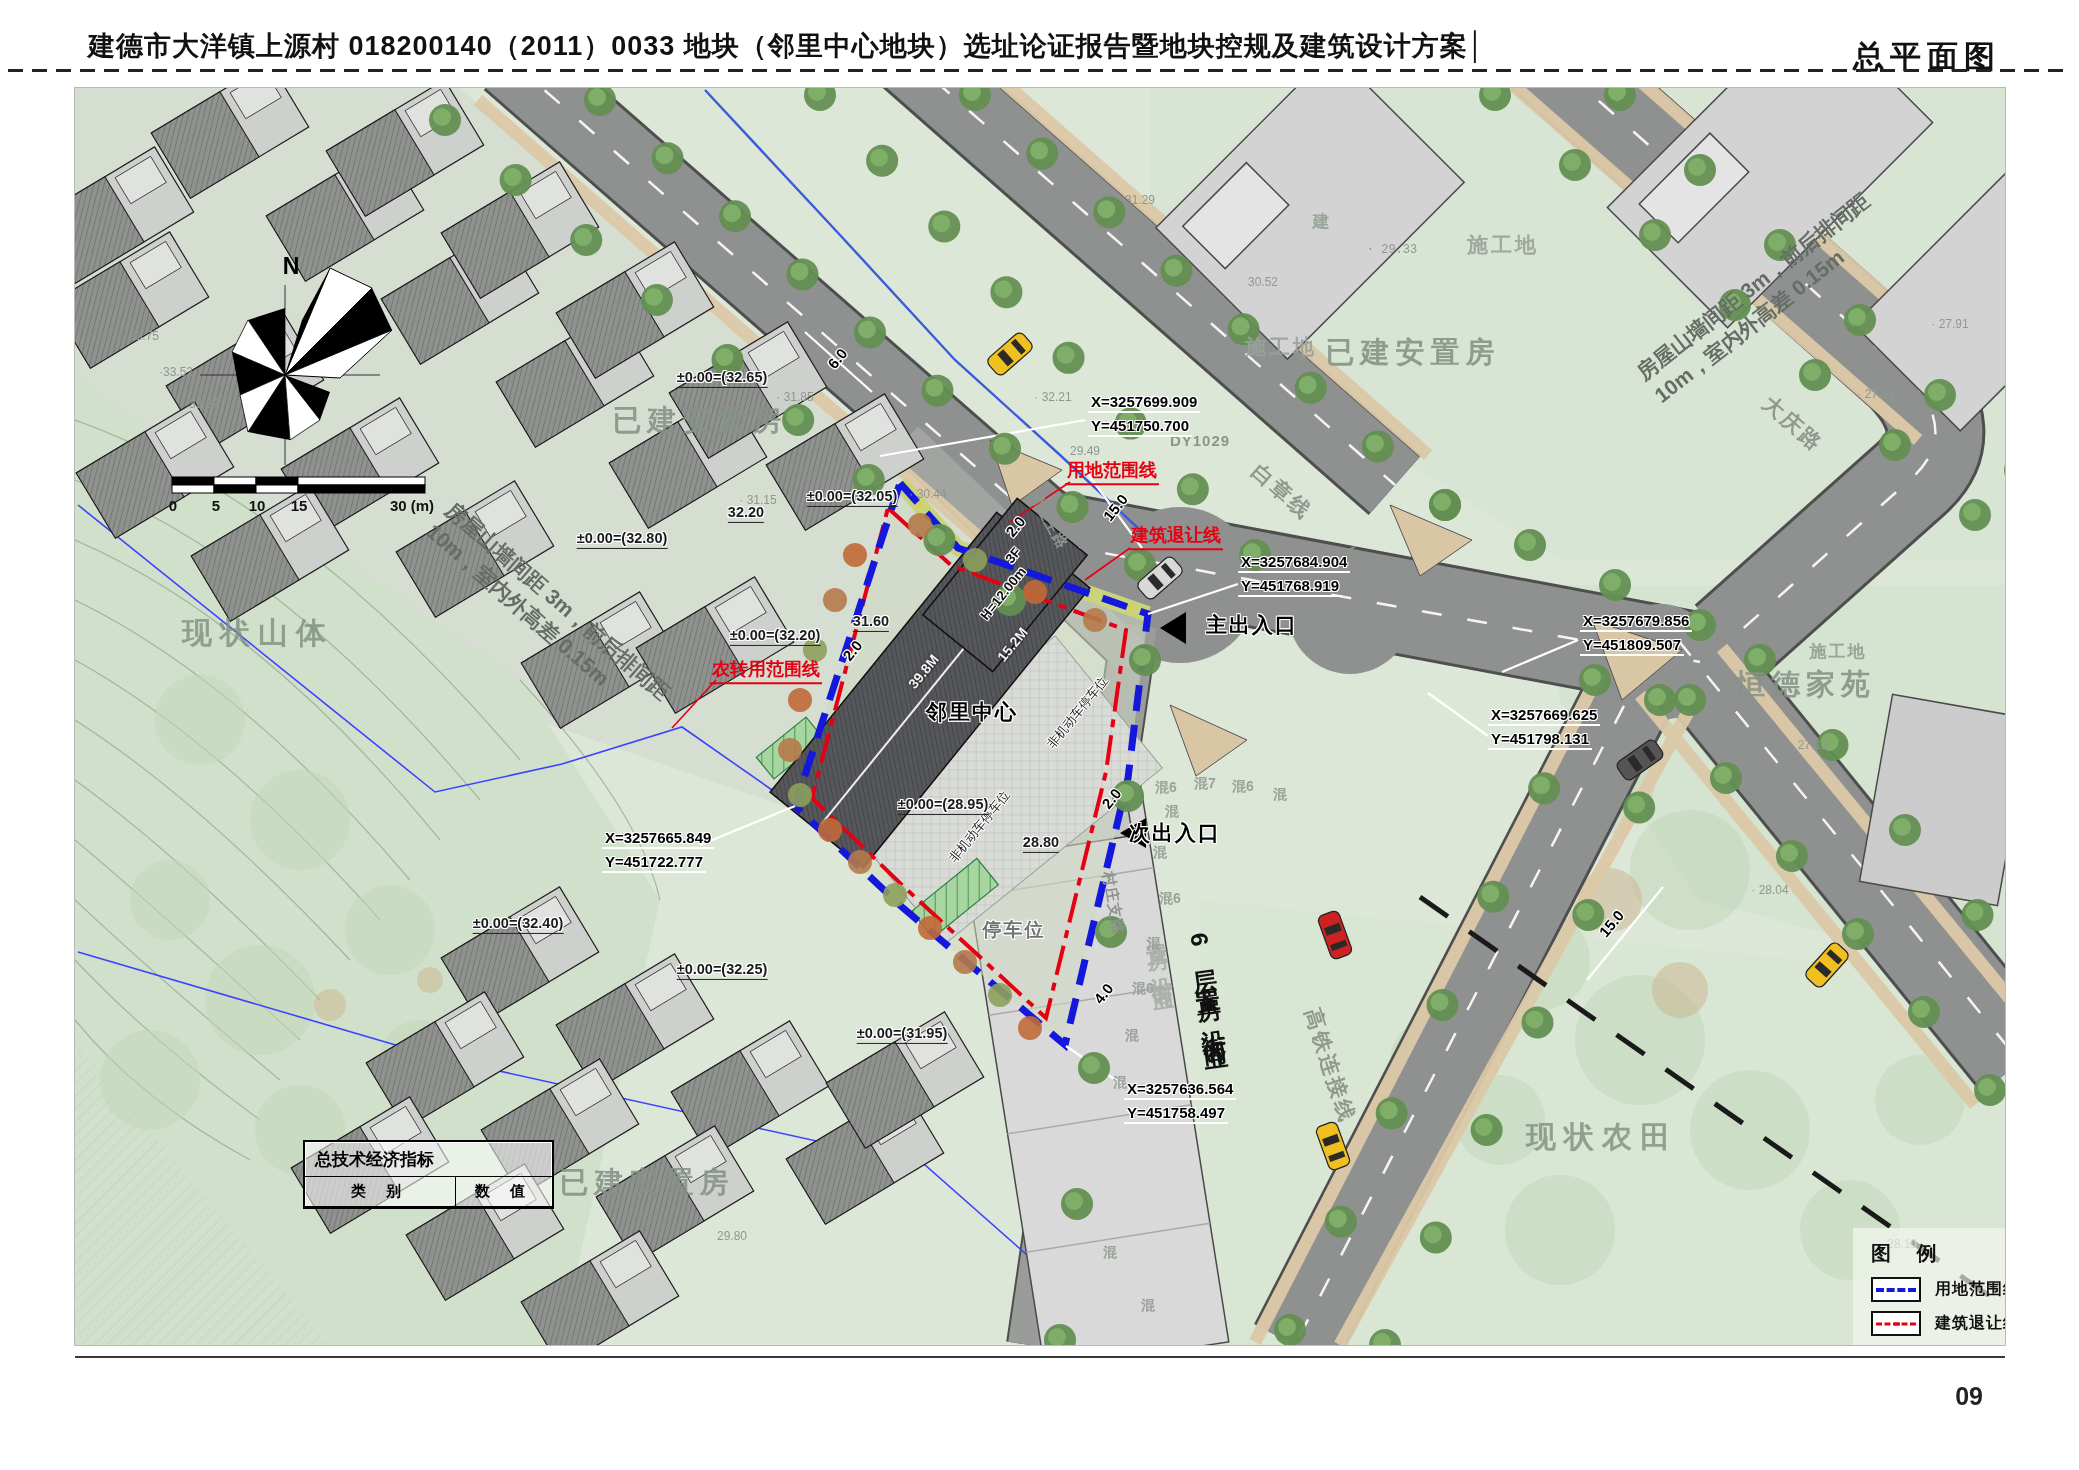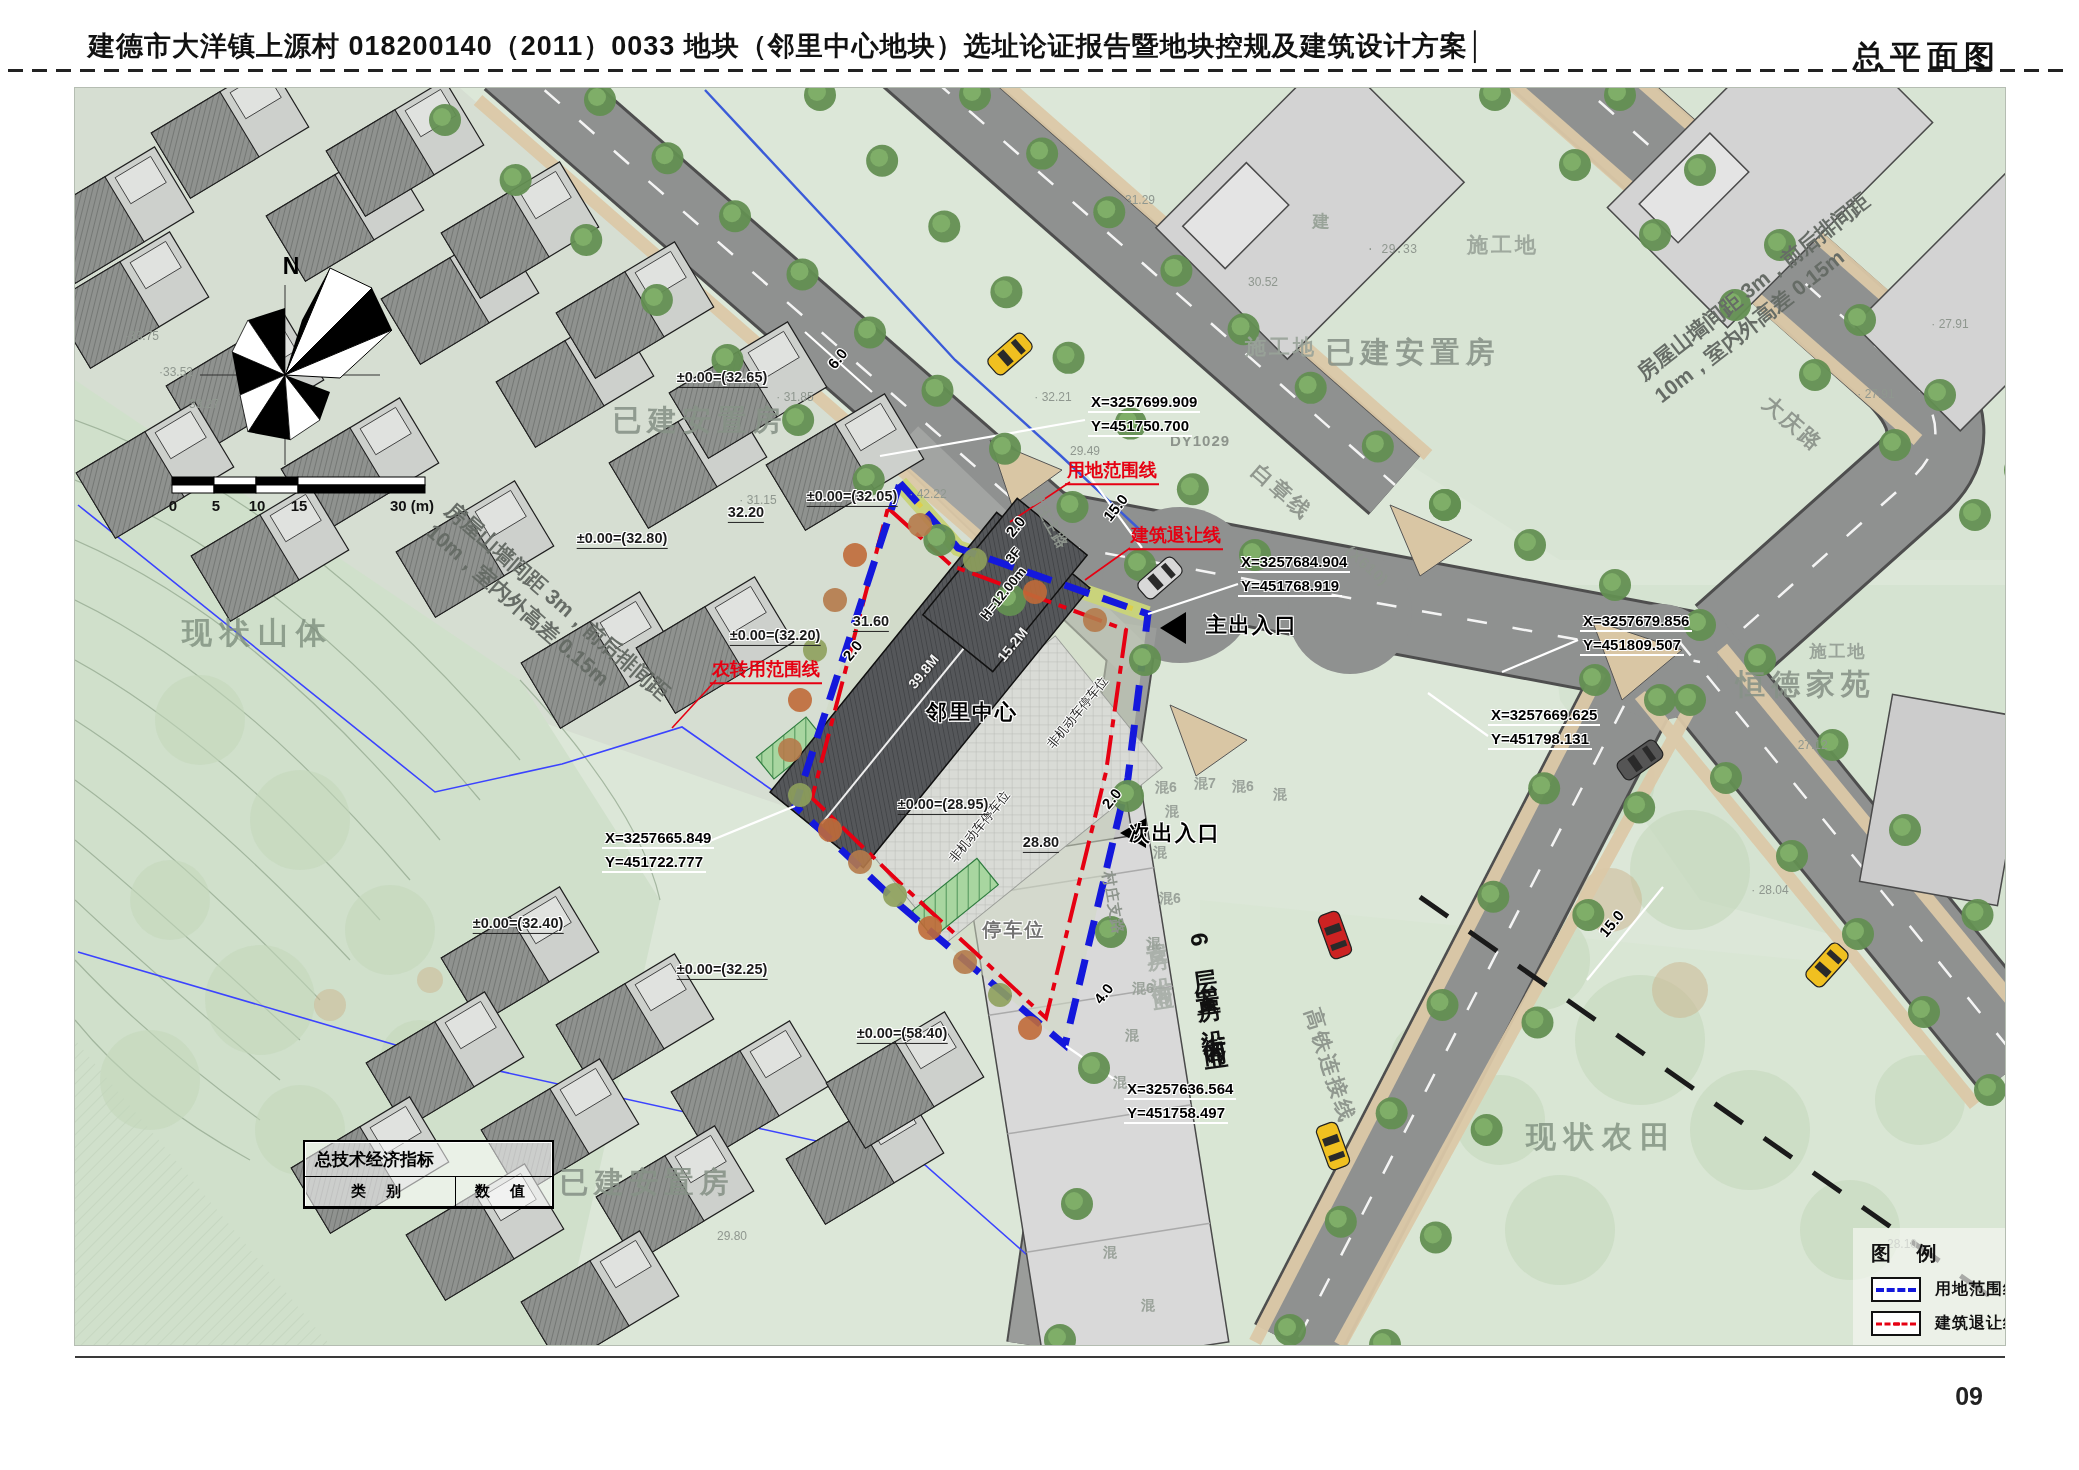--- a/index.html
+++ b/index.html
@@ -889,27 +889,27 @@
         <div class="lbl dim halo" style="left: 1037px; top: 711px; transform: translate(-50%, -50%) rotate(-51deg);">2.0</div>
         <div class="lbl dim halo" style="left: 1029px; top: 906px; transform: translate(-50%, -50%) rotate(-51deg);">4.0</div>
         <div class="lbl dim halo" style="left: 1537px; top: 836px; transform: translate(-50%, -50%) rotate(-50deg);">15.0</div>
         <div class="lbl elev halo" style="left: 647px; top: 290px; transform: translate(-50%, -50%) rotate(0deg);">±0.00=(32.65)</div>
         <div class="lbl elev halo" style="left: 777px; top: 409px; transform: translate(-50%, -50%) rotate(0deg);">±0.00=(32.05)</div>
         <div class="lbl elev halo" style="left: 547px; top: 451px; transform: translate(-50%, -50%) rotate(0deg);">±0.00=(32.80)</div>
         <div class="lbl elev halo" style="left: 700px; top: 548px; transform: translate(-50%, -50%) rotate(0deg);">±0.00=(32.20)</div>
         <div class="lbl elev halo" style="left: 868px; top: 717px; transform: translate(-50%, -50%) rotate(0deg);">±0.00=(28.95)</div>
         <div class="lbl elev halo" style="left: 443px; top: 836px; transform: translate(-50%, -50%) rotate(0deg);">±0.00=(32.40)</div>
         <div class="lbl elev halo" style="left: 647px; top: 882px; transform: translate(-50%, -50%) rotate(0deg);">±0.00=(32.25)</div>
-        <div class="lbl elev halo" style="left: 827px; top: 946px; transform: translate(-50%, -50%) rotate(0deg);">±0.00=(58.40)</div>
+        <div class="lbl elev halo" style="left: 827px; top: 946px; transform: translate(-50%, -50%) rotate(0deg);">±0.00=(31.95)</div>
         <div class="lbl elev halo" style="left: 671px; top: 425px; transform: translate(-50%, -50%) rotate(0deg);">32.20</div>
         <div class="lbl elev halo" style="left: 796px; top: 534px; transform: translate(-50%, -50%) rotate(0deg);">31.60</div>
         <div class="lbl elev halo" style="left: 966px; top: 755px; transform: translate(-50%, -50%) rotate(0deg);">28.80</div>
         <div class="lbl spot" style="left: 720px; top: 309px; transform: translate(-50%, -50%) rotate(0deg);">· 31.85</div>
         <div class="lbl spot" style="left: 683px; top: 412px; transform: translate(-50%, -50%) rotate(0deg);">· 31.15</div>
-        <div class="lbl spot" style="left: 853px; top: 406px; transform: translate(-50%, -50%) rotate(0deg);">· 42.22</div>
+        <div class="lbl spot" style="left: 853px; top: 406px; transform: translate(-50%, -50%) rotate(0deg);">· 30.44</div>
         <div class="lbl spot" style="left: 978px; top: 309px; transform: translate(-50%, -50%) rotate(0deg);">· 32.21</div>
         <div class="lbl spot" style="left: 1065px; top: 112px; transform: translate(-50%, -50%) rotate(0deg);">31.29</div>
         <div class="lbl spot" style="left: 1188px; top: 194px; transform: translate(-50%, -50%) rotate(0deg);">30.52</div>
         <div class="lbl spot" style="left: 1010px; top: 363px; transform: translate(-50%, -50%) rotate(0deg);">29.49</div>
         <div class="lbl spot" style="left: 1317px; top: 162px; transform: translate(-50%, -50%) rotate(0deg); font-family: Liberation Mono, monospace;">· 29.33</div>
         <div class="lbl spot" style="left: 1875px; top: 236px; transform: translate(-50%, -50%) rotate(0deg);">· 27.91</div>
         <div class="lbl spot" style="left: 1801px; top: 306px; transform: translate(-50%, -50%) rotate(0deg);">· 27.91</div>
         <div class="lbl spot" style="left: 1734px; top: 657px; transform: translate(-50%, -50%) rotate(0deg);">· 27.12</div>
         <div class="lbl spot" style="left: 1695px; top: 802px; transform: translate(-50%, -50%) rotate(0deg);">· 28.04</div>
         <div class="lbl spot" style="left: 1827px; top: 1156px; transform: translate(-50%, -50%) rotate(0deg);">28.10</div>

